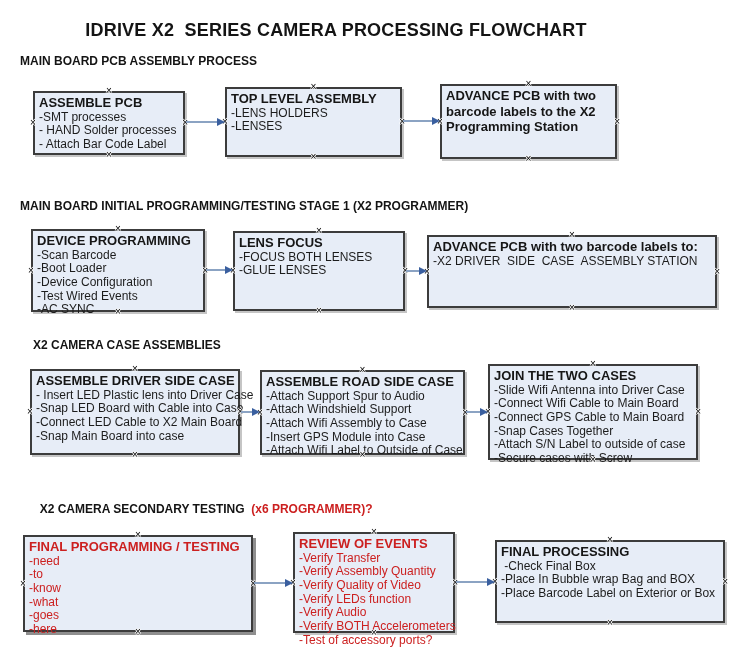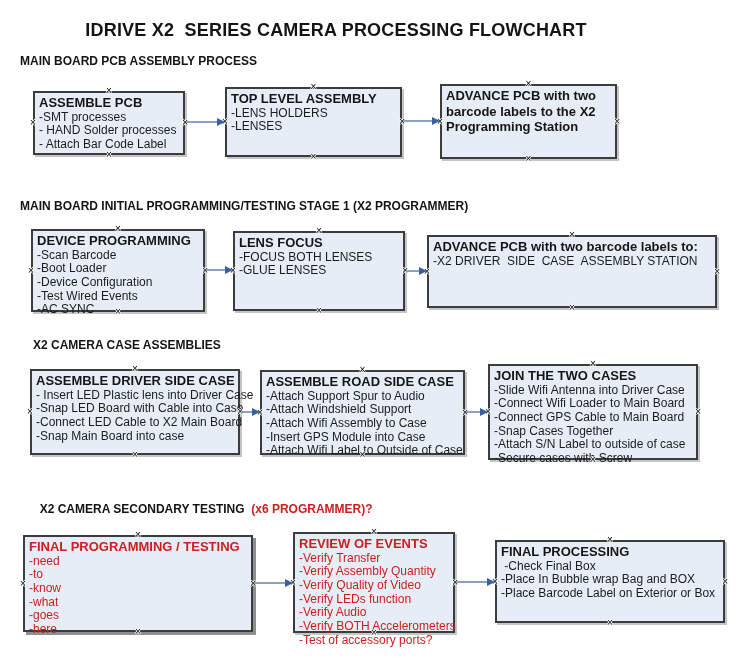--- a/index.html
+++ b/index.html
@@ -152,21 +152,21 @@
   <div class="box-item">-Attach Wifi Label to Outside of Case</div>
 <span class="handle h-top">×</span>
     <span class="handle h-right">×</span>
     <span class="handle h-bottom">×</span>
     <span class="handle h-left">×</span>
   </div>
 
 <div class="box" style="left:488px;top:364px;width:210px;height:96px;">
   <div class="box-title">JOIN THE TWO CASES</div>
   <div class="box-item">-Slide Wifi Antenna into Driver Case</div>
-  <div class="box-item">-Connect Wifi Loader to Main Board</div>
+  <div class="box-item">-Connect Wifi Cable to Main Board</div>
   <div class="box-item">-Connect GPS Cable to Main Board</div>
   <div class="box-item">-Snap Cases Together</div>
   <div class="box-item">-Attach S/N Label to outside of case</div>
   <div class="box-item">-Secure cases with Screw</div>
 <span class="handle h-top">×</span>
     <span class="handle h-right">×</span>
     <span class="handle h-bottom">×</span>
     <span class="handle h-left">×</span>
   </div>
 

